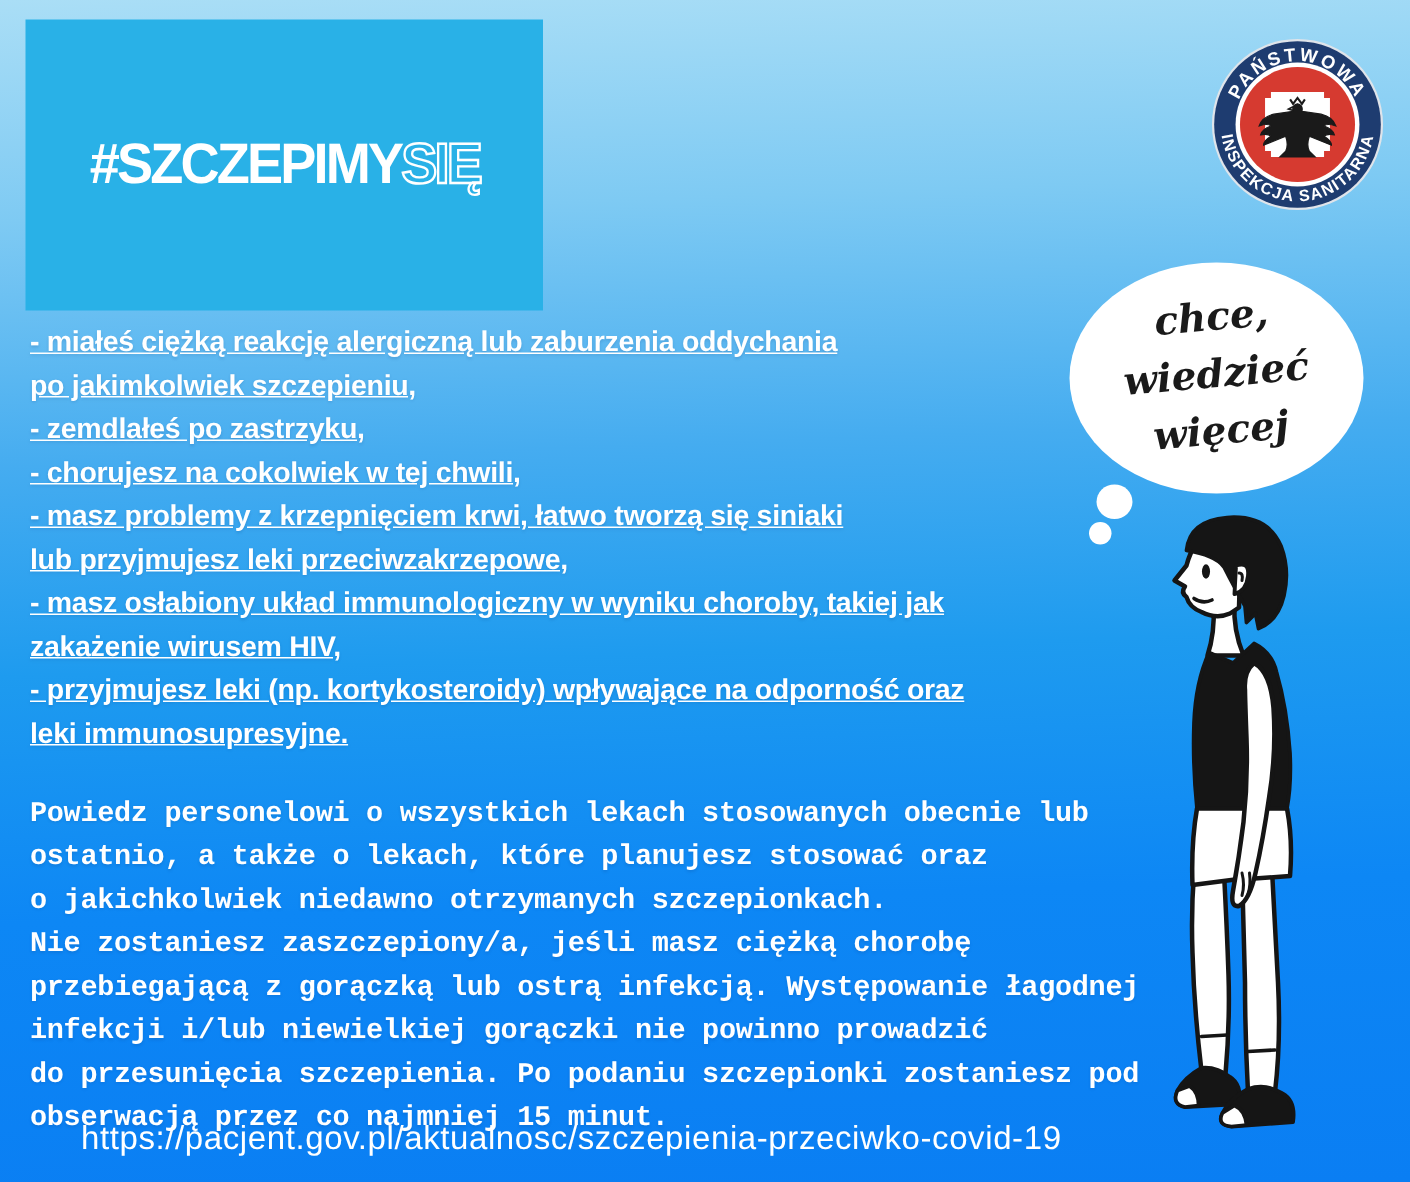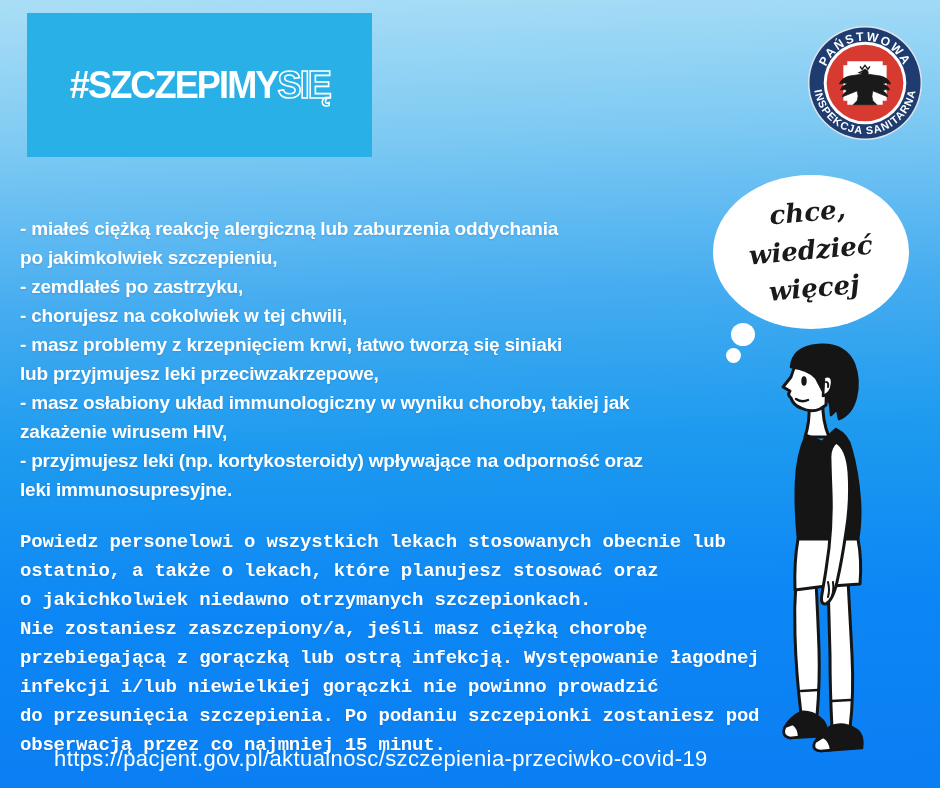--- a/index.html
+++ b/index.html
@@ -4,21 +4,21 @@
 <style>
   html,body{margin:0;padding:0;}
   .poster{
     position:relative;
     width:940px;height:788px;
     overflow:hidden;
     font-family:"Liberation Sans",sans-serif;
     background:linear-gradient(178deg,#aadef6 0%,#7ecaf3 18%,#45acf0 38%,#1e9bef 55%,#0d87f5 75%,#0a7ef3 100%);
   }
   .header-box{
-    position:absolute;left:27px;top:13px;width:345px;height:144px;
+    position:absolute;left:17px;top:13px;width:345px;height:194px;
     background:#29b1e7;
     display:flex;align-items:center;justify-content:center;
   }
   .hashtag{
     font-weight:bold;font-size:38px;letter-spacing:-2px;
     color:#ffffff;white-space:nowrap;transform:scaleX(0.95);
   }
   .hashtag .outline{
     color:transparent;-webkit-text-stroke:1.6px #ffffff;
   }
@@ -39,21 +39,21 @@
   .bubble-text{
     font-family:"DejaVu Serif",serif;font-style:italic;font-weight:bold;
     font-size:26px;line-height:38px;color:#1a1a1a;text-align:center;
     white-space:pre-line;transform:rotate(-5deg);padding-bottom:4px;
   }
   .body-text{
     position:absolute;left:20px;color:#ffffff;font-weight:bold;
     font-size:19px;line-height:29px;letter-spacing:-0.2px;
     white-space:pre;text-shadow:0 1px 2px rgba(15,60,125,0.18);
   }
-  .para1{top:214px;}
+  .para1{top:214px;text-decoration:underline;}
   .para2{top:528px;font-family:Liberation Mono, monospace;}
   .footer-url{
     position:absolute;left:18px;top:746px;color:#ffffff;
     font-size:22px;font-weight:normal;letter-spacing:0.4px;white-space:nowrap;margin-left:36px;
   }
   .person{position:absolute;left:770px;top:320px;width:170px;height:460px;}
 </style>
 </head>
 <body>
 

